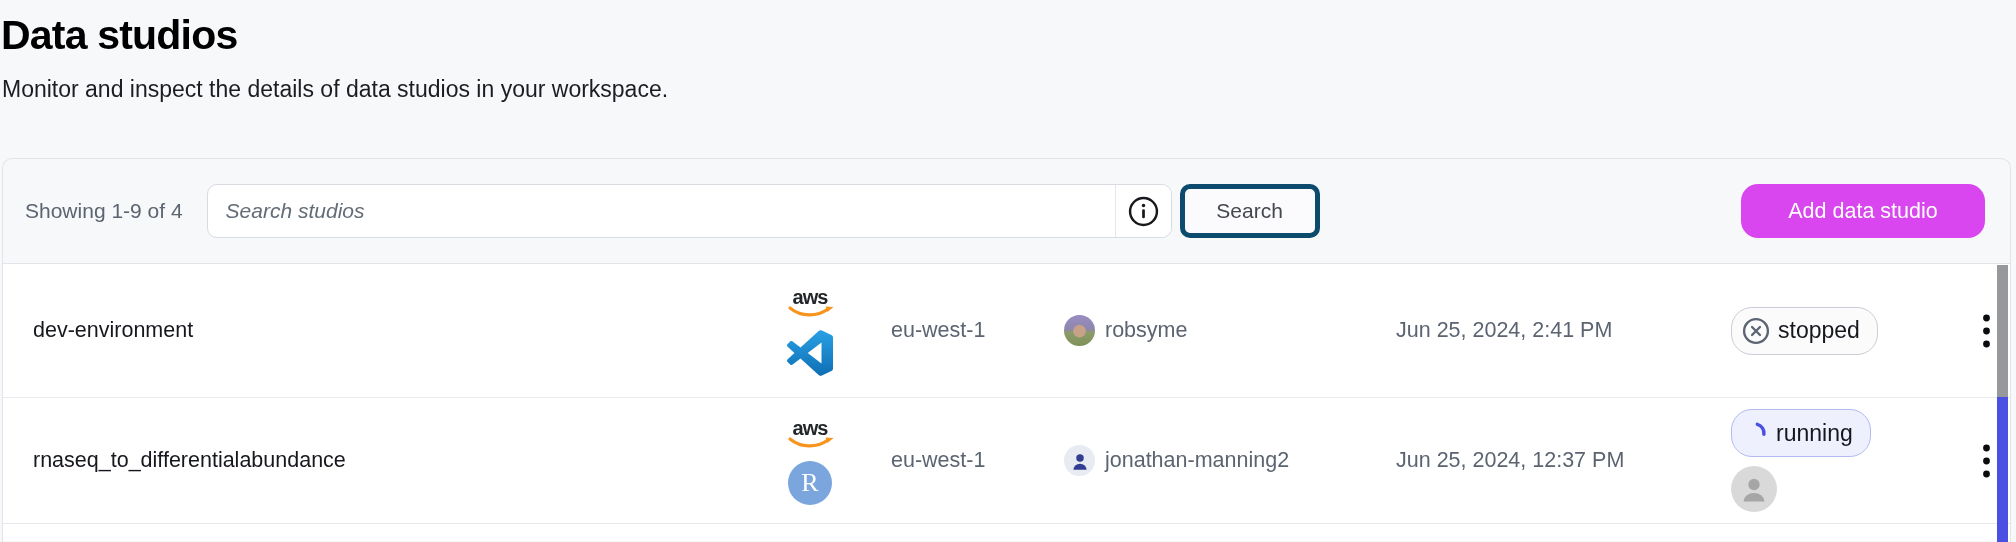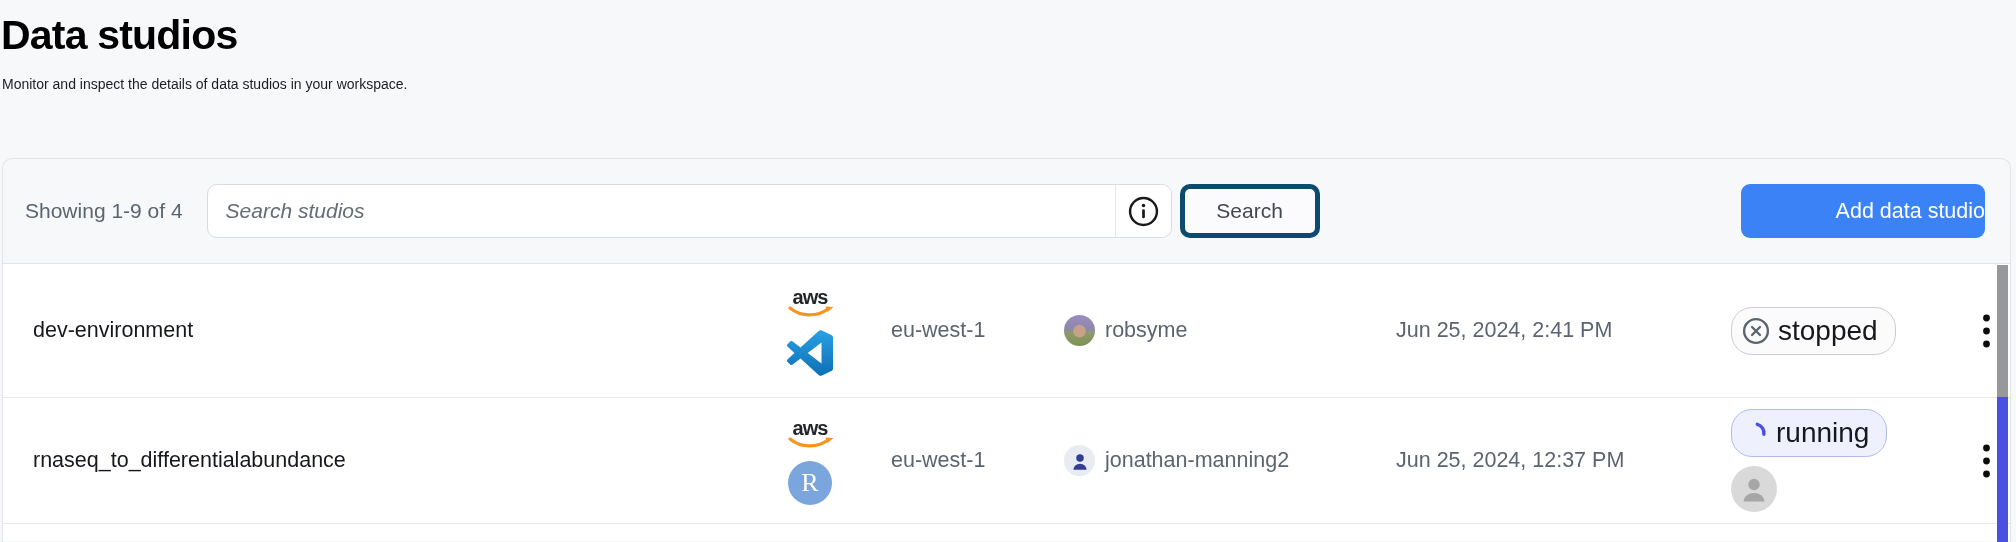--- a/index.html
+++ b/index.html
@@ -10,21 +10,21 @@
     font-family:"Liberation Sans", sans-serif;
     color:#16181d;
   }
   
   .page-title {
     position:absolute; left:1px; top:12px;
     font-size:41px; font-weight:800; letter-spacing:-0.8px; color:#000000;
   }
   .page-subtitle {
     position:absolute; left:2px; top:76px;
-    font-size:14px; color:#1b1d22;
+    font-size:23px; color:#1b1d22;
   }
   
   .card {
     position:absolute; left:2px; top:158px; width:2009px; height:384px;
     background:#f7f8fa;
     border:1px solid #e2e4e9; border-bottom:none;
     border-radius:10px 10px 0 0;
   }
   .toolbar {
     height:104px; display:flex; align-items:center;
@@ -47,23 +47,23 @@
     border-left:1px solid #e5e7ea; cursor:pointer; background:#ffffff;
   }
   .btn-search {
     margin-left:8px; width:140px; height:54px;
     background:#fbfbfd; border:5px solid #0c4a6e; border-radius:10px;
     font-family:"Liberation Sans", sans-serif;
     font-size:21px; color:#43474e; cursor:pointer;
   }
   .btn-add {
     margin-left:auto; width:244px; height:54px;
-    background:#3b82f6; border:none; border-radius:9px;
-    font-family:"Liberation Sans", sans-serif;
-    font-size:21.5px; color:#ffffff; cursor:pointer;text-align:right;
+    background:#d946ef; border:none; border-radius:17px;
+    font-family:"Liberation Sans", sans-serif;
+    font-size:21.5px; color:#ffffff; cursor:pointer;
   }
   
   .rows { background:#ffffff; border-top:1px solid #e2e4e9; }
   .row {
     display:flex; align-items:center;
     border-bottom:1px solid #e7e9ec; background:#ffffff;
   }
   .row-1 { height:134px; }
   .row-2 { height:126px; }
   .row-filler { height:17px; background:#ffffff; }
@@ -92,21 +92,21 @@
     display:flex; align-items:center; justify-content:center;
   }
   .avatar-anon {
     width:46px; height:46px; border-radius:50%; background:#d9d9d9;
     display:flex; align-items:center; justify-content:center;
   }
   
   .badge {
     display:inline-flex; align-items:center; gap:8px;
     height:48px; padding:0 17px 0 10px; border-radius:21px;
-    font-size:28px; color:#16181d; white-space:nowrap;text-align:right;
+    font-size:23px; color:#16181d; white-space:nowrap;text-align:right;
   }
   .badge-stopped { background:#fbfbfc; border:1.5px solid #c9ced5; }
   .badge-running { background:#eef0fd; border:1.5px solid #b3baf1; }
   .kebab {
     width:36px; height:44px; background:none; border:none; cursor:pointer;
     display:flex; align-items:center; justify-content:center; margin-left:17px;
   }
   
   .scroll-thumb-gray {
     position:absolute; left:1997px; top:265px; width:11px; height:132px;

